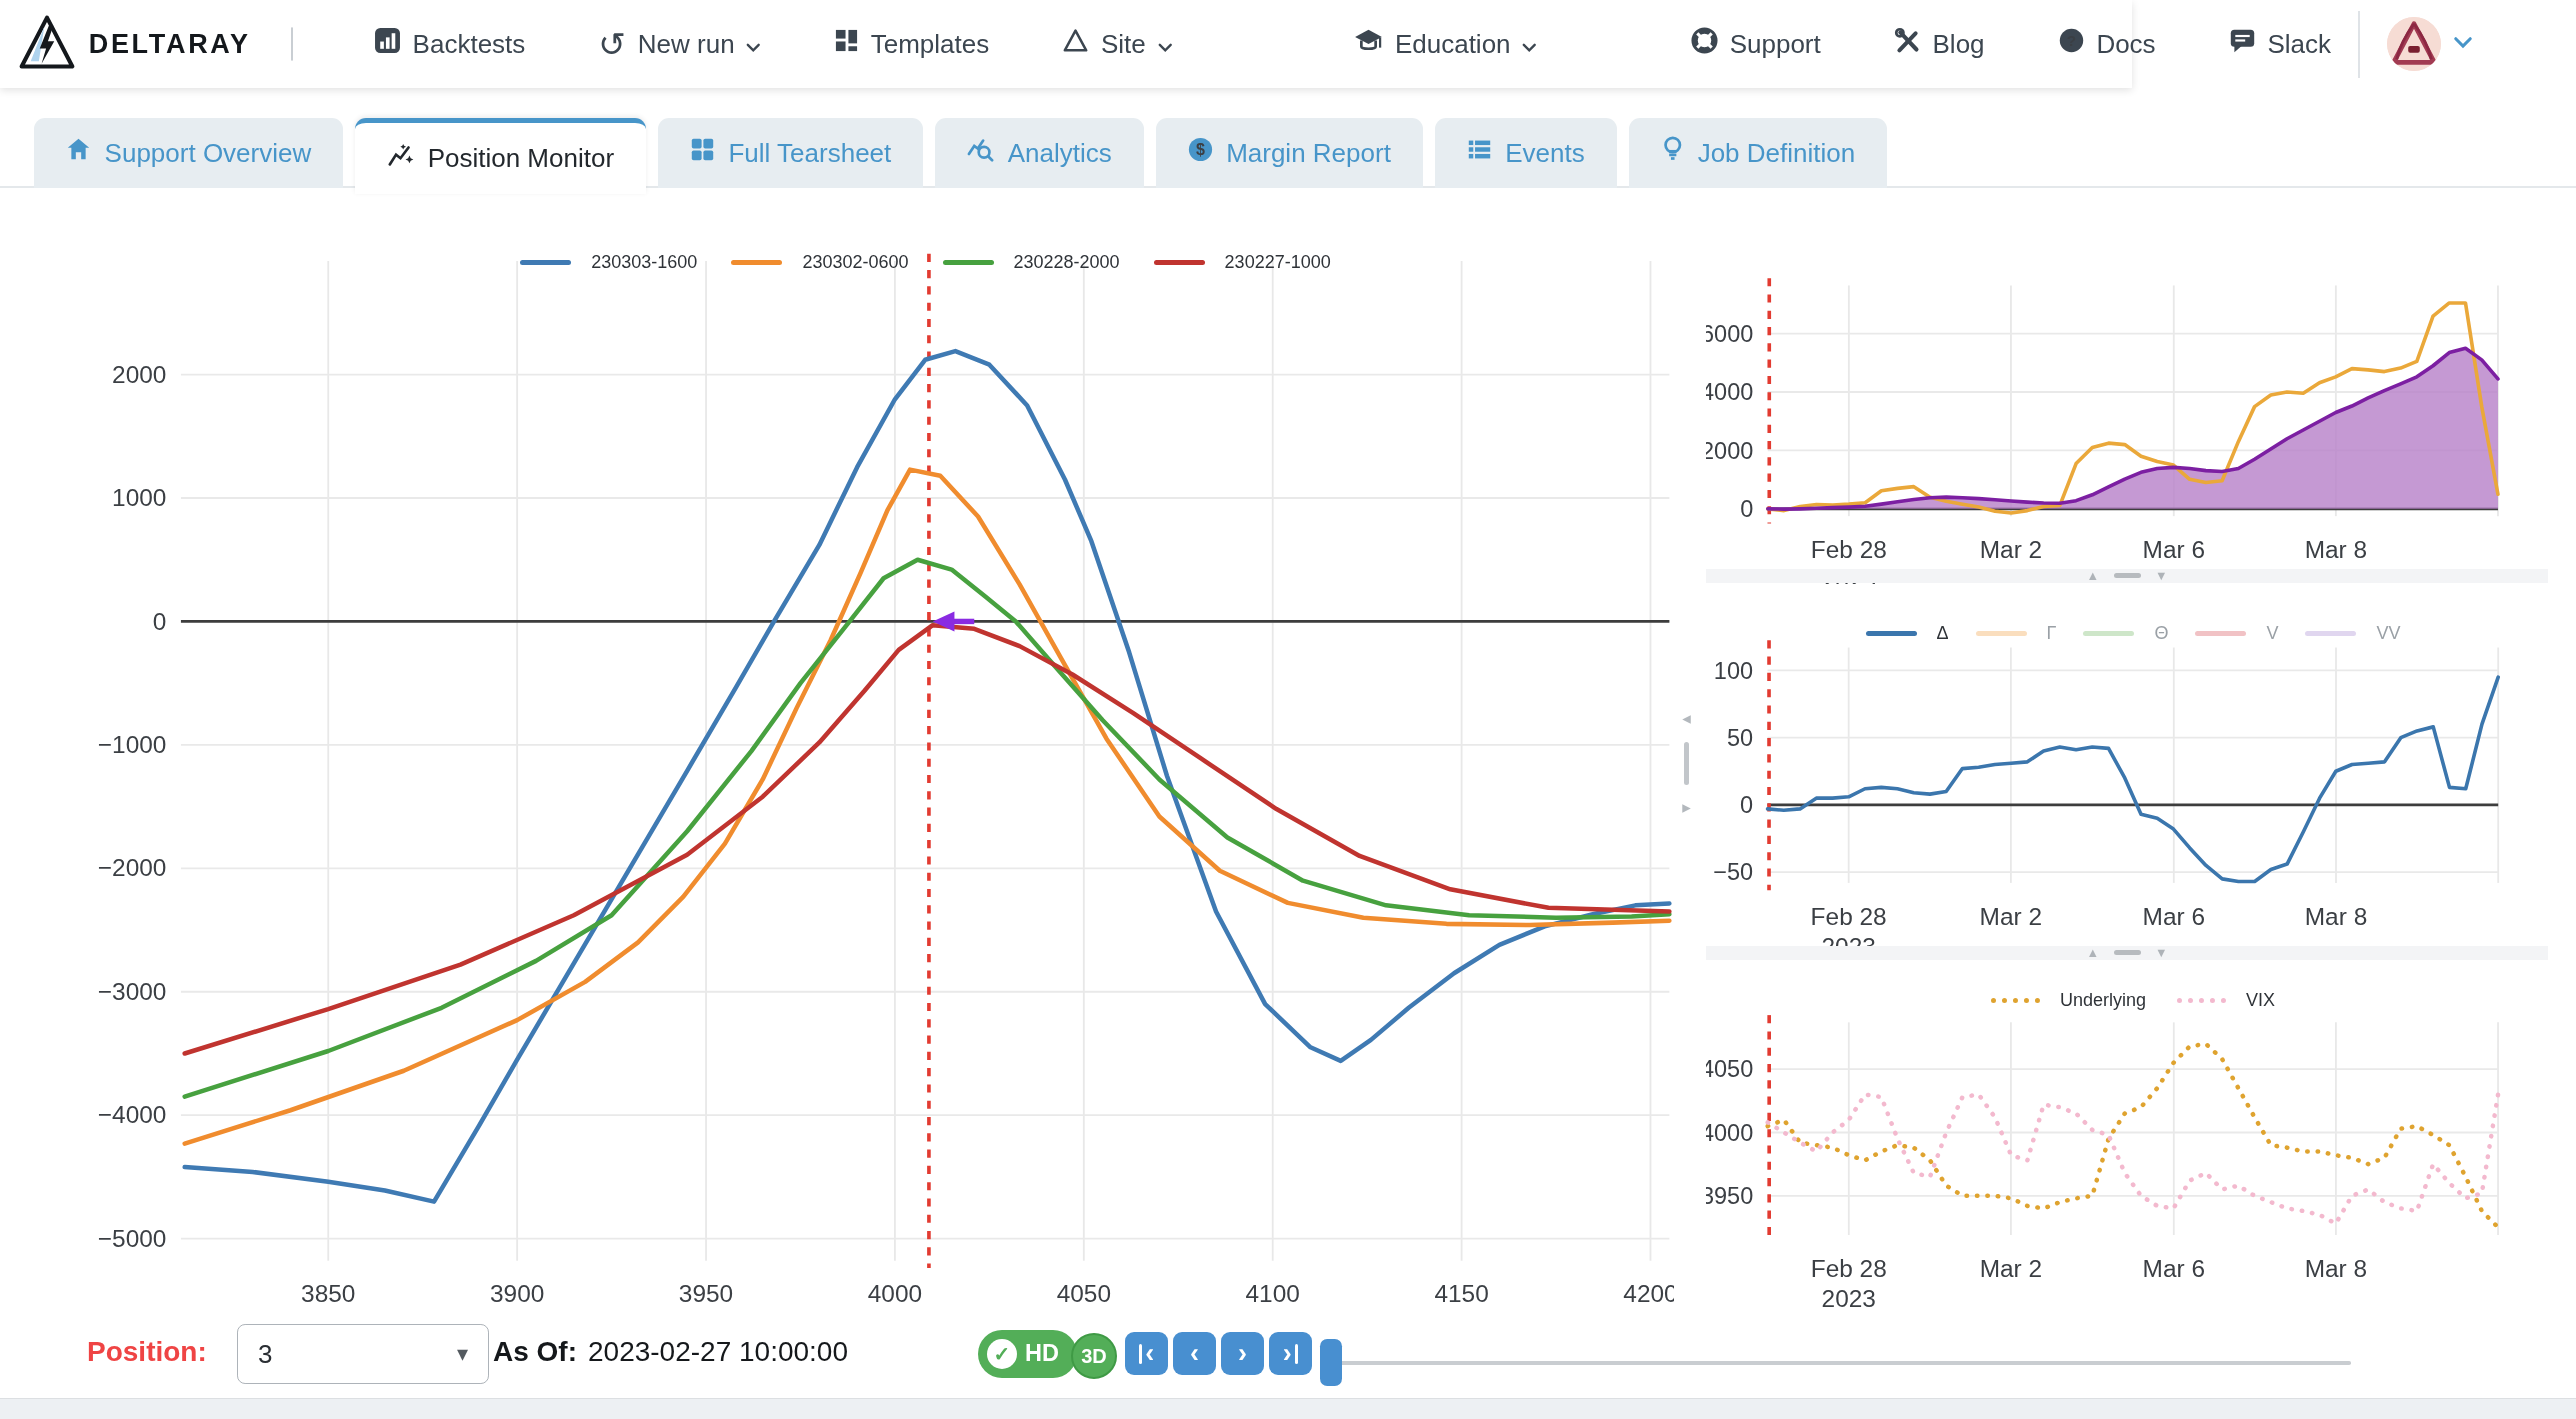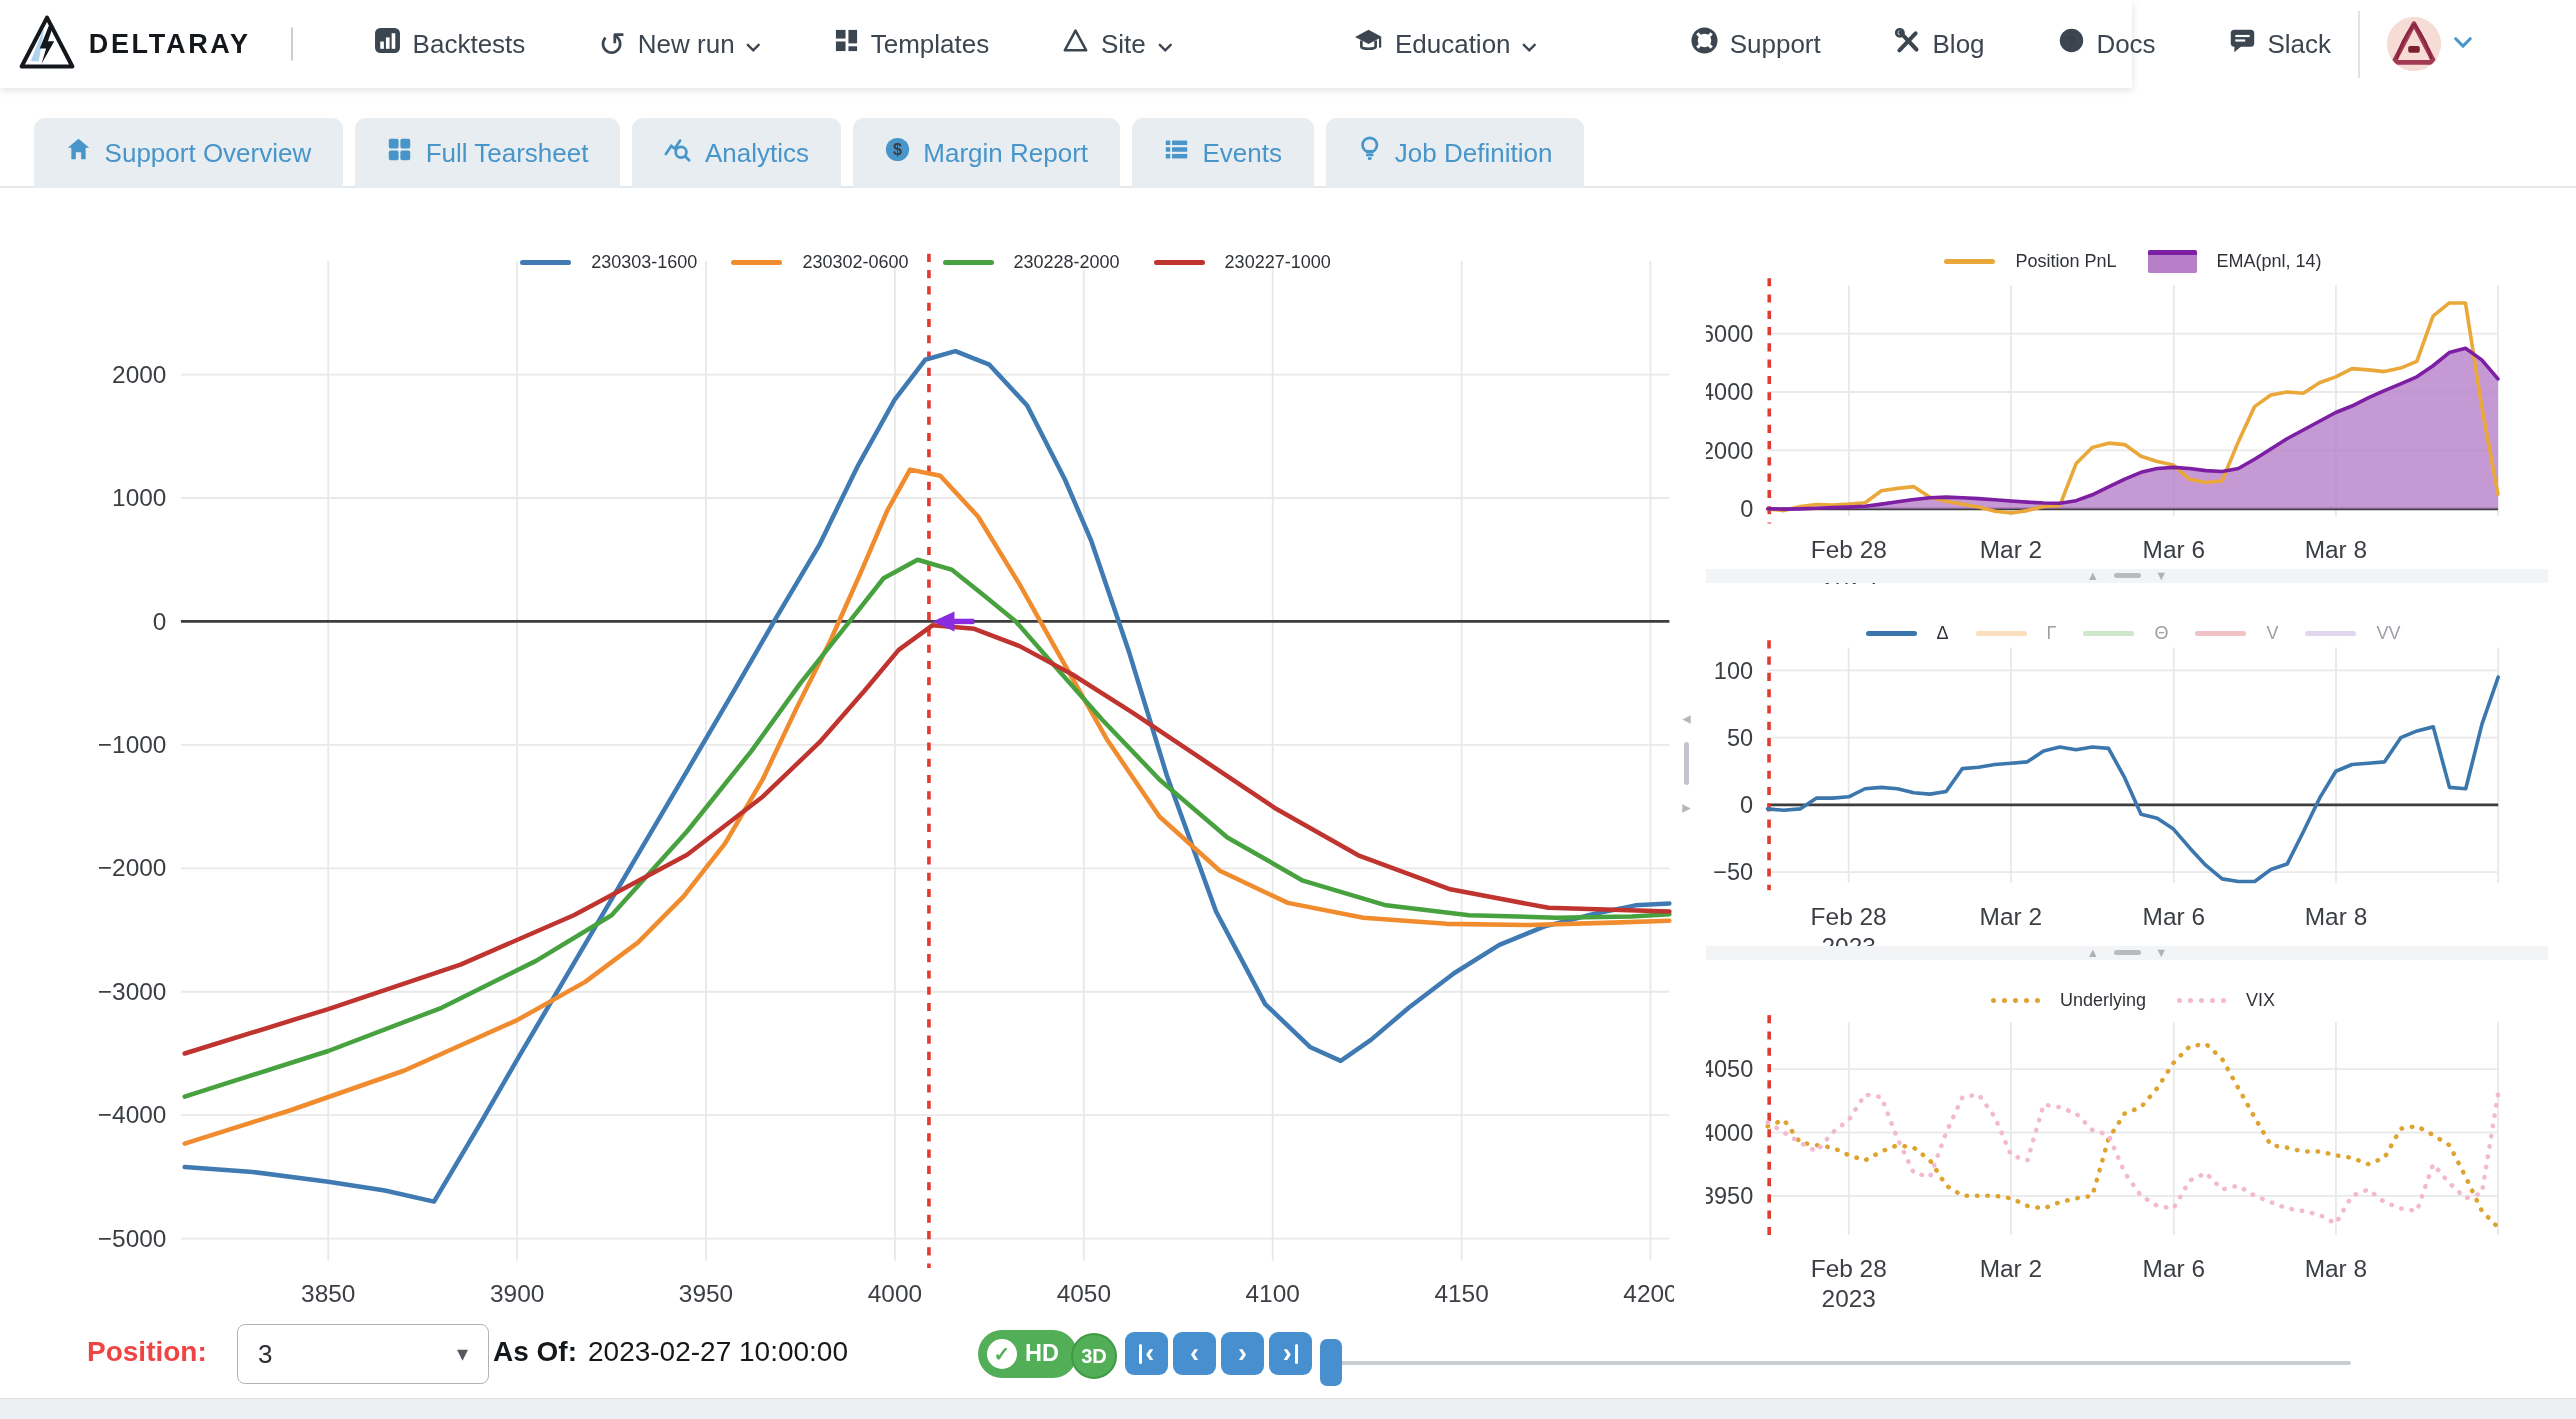--- a/index.html
+++ b/index.html
@@ -234,20 +234,30 @@
 
   <div class="tab-divider"></div>
   <div class="tabbar">
     <div class="tab">
       <span class="icon">
         <svg width="25" height="25" viewBox="0 0 28 28">
             <polygon points="14,2 26,12 22,12 22,25 17,25 17,17 11,17 11,25 6,25 6,12 2,12" fill="#4795c9"></polygon>
           </svg>
       </span>
       <span>Support Overview</span>
+    </div>
+    <div class="tab active">
+      <span class="icon">
+        <svg width="27" height="25" viewBox="0 0 30 28">
+            <polyline points="3,24 10,13 15,17 24,5" fill="none" stroke="#23282d" stroke-width="3" stroke-linecap="round"></polyline>
+            <path d="M25,14 l1.4,3 3,1.4 -3,1.4 -1.4,3 -1.4,-3 -3,-1.4 3,-1.4 z" fill="#23282d"></path>
+            <path d="M18,1 l1,2.2 2.2,1 -2.2,1 -1,2.2 -1,-2.2 -2.2,-1 2.2,-1 z" fill="#23282d"></path>
+          </svg>
+      </span>
+      <span>Position Monitor</span>
     </div>
     <div class="tab">
       <span class="icon">
         <svg width="25" height="25" viewBox="0 0 28 28">
             <rect x="2" y="2" width="11" height="11" rx="2" fill="#4795c9"></rect>
             <rect x="15" y="2" width="11" height="11" rx="2" fill="#4795c9"></rect>
             <rect x="2" y="15" width="11" height="11" rx="2" fill="#4795c9"></rect>
             <rect x="15" y="15" width="11" height="11" rx="2" fill="#4795c9"></rect>
           </svg>
       </span>
@@ -360,30 +370,20 @@
       <line x1="1046.776649746193" y1="461.34567901234567" x2="1016.8502538071066" y2="461.34567901234567" stroke="#8a2be2" stroke-width="6"></line>
       <polygon points="1000.8502538071066,461.34567901234567 1024.8502538071066,450.34567901234567 1024.8502538071066,472.34567901234567" fill="#8a2be2"></polygon>
     </svg>
 
   <div class="vsplit">
     <span>◂</span>
     <span class="grip"></span>
     <span>▸</span>
   </div>
 
-  <div class="legend" id="legend-pnl">
-    <div class="legend-item">
-        <span class="swatch" style="background: rgb(234, 168, 58);"></span>
-        <span class="legend-label">Position PnL</span>
-      </div>
-    <div class="legend-item">
-        <span class="swatch swatch-fill" style="background: rgb(183, 127, 200); border-top: 5.4px solid rgb(124, 31, 162);"></span>
-        <span class="legend-label">EMA(pnl, 14)</span>
-      </div>
-  </div>
   <svg id="pnl-svg" class="chart" width="842" height="380" viewBox="0 0 930 420">
       <line x1="157.577" y1="90" x2="157.577" y2="345" stroke="#e8e8e8" stroke-width="2"></line>
       <text x="157.577" y="391" text-anchor="middle" font-size="27" fill="#3b3f44">Feb 28</text>
       <text x="157.577" y="425" text-anchor="middle" font-size="27" fill="#3b3f44">2023</text>
       <line x1="336.731" y1="90" x2="336.731" y2="345" stroke="#e8e8e8" stroke-width="2"></line>
       <text x="336.731" y="391" text-anchor="middle" font-size="27" fill="#3b3f44">Mar 2</text>
       <line x1="516.692" y1="90" x2="516.692" y2="345" stroke="#e8e8e8" stroke-width="2"></line>
       <text x="516.692" y="391" text-anchor="middle" font-size="27" fill="#3b3f44">Mar 6</text>
       <line x1="695.846" y1="90" x2="695.846" y2="345" stroke="#e8e8e8" stroke-width="2"></line>
       <text x="695.846" y="391" text-anchor="middle" font-size="27" fill="#3b3f44">Mar 8</text>

